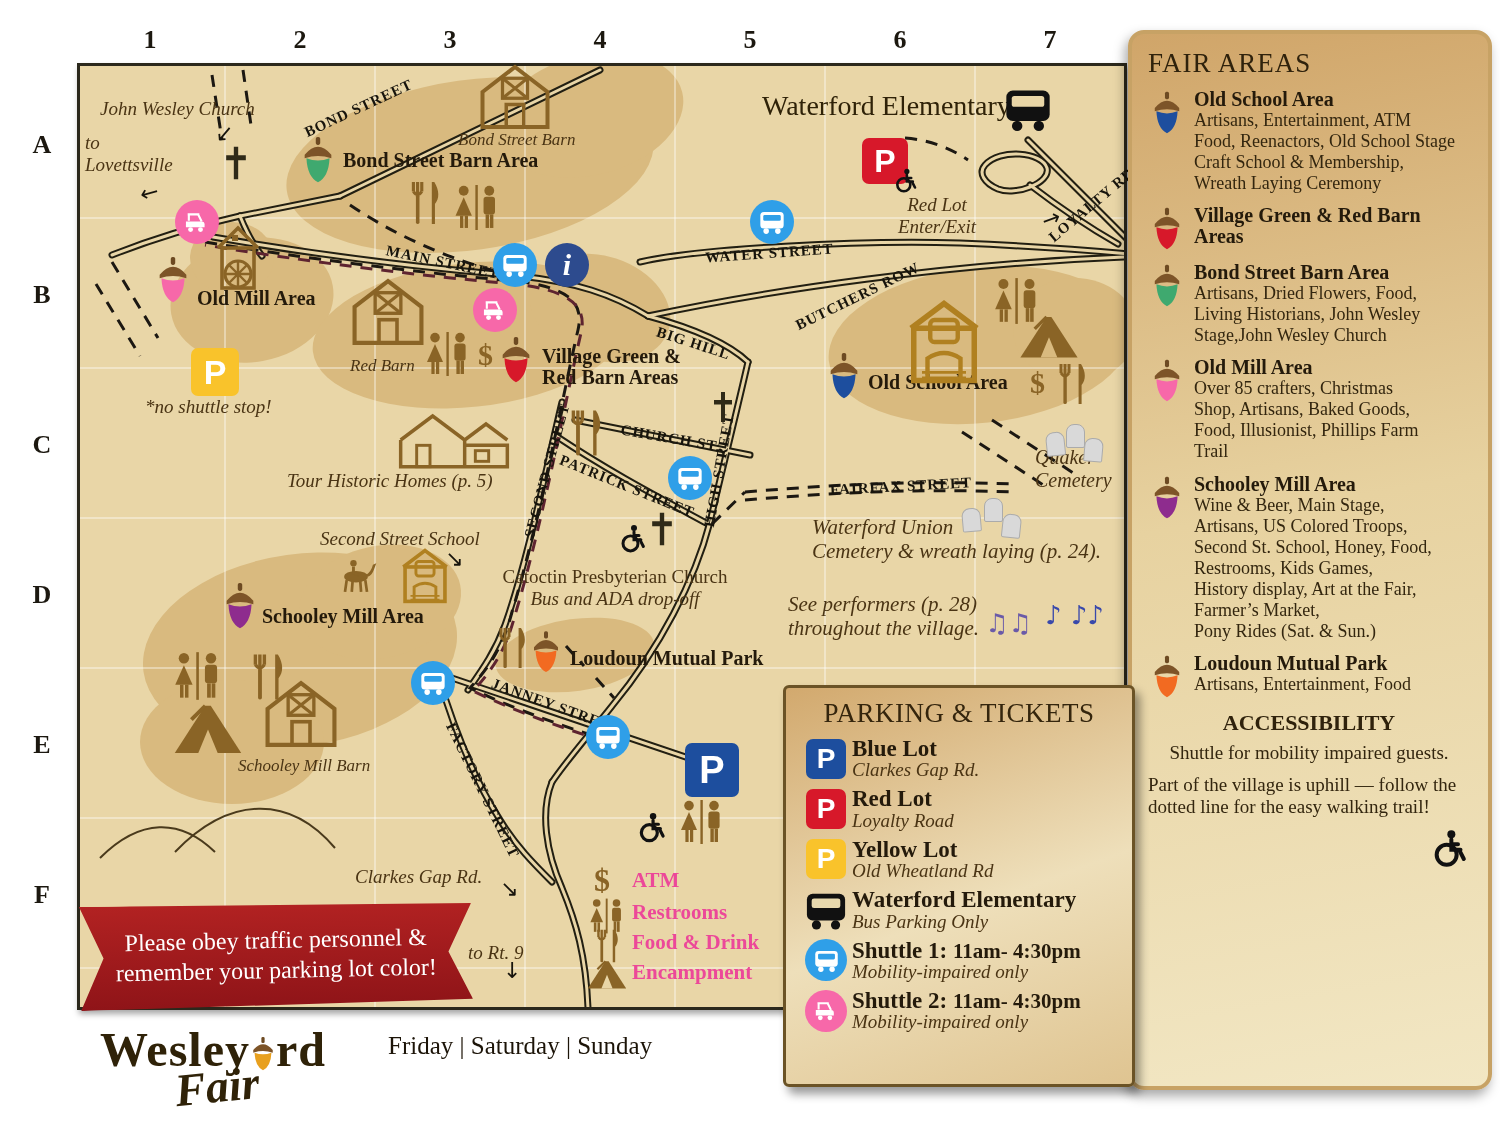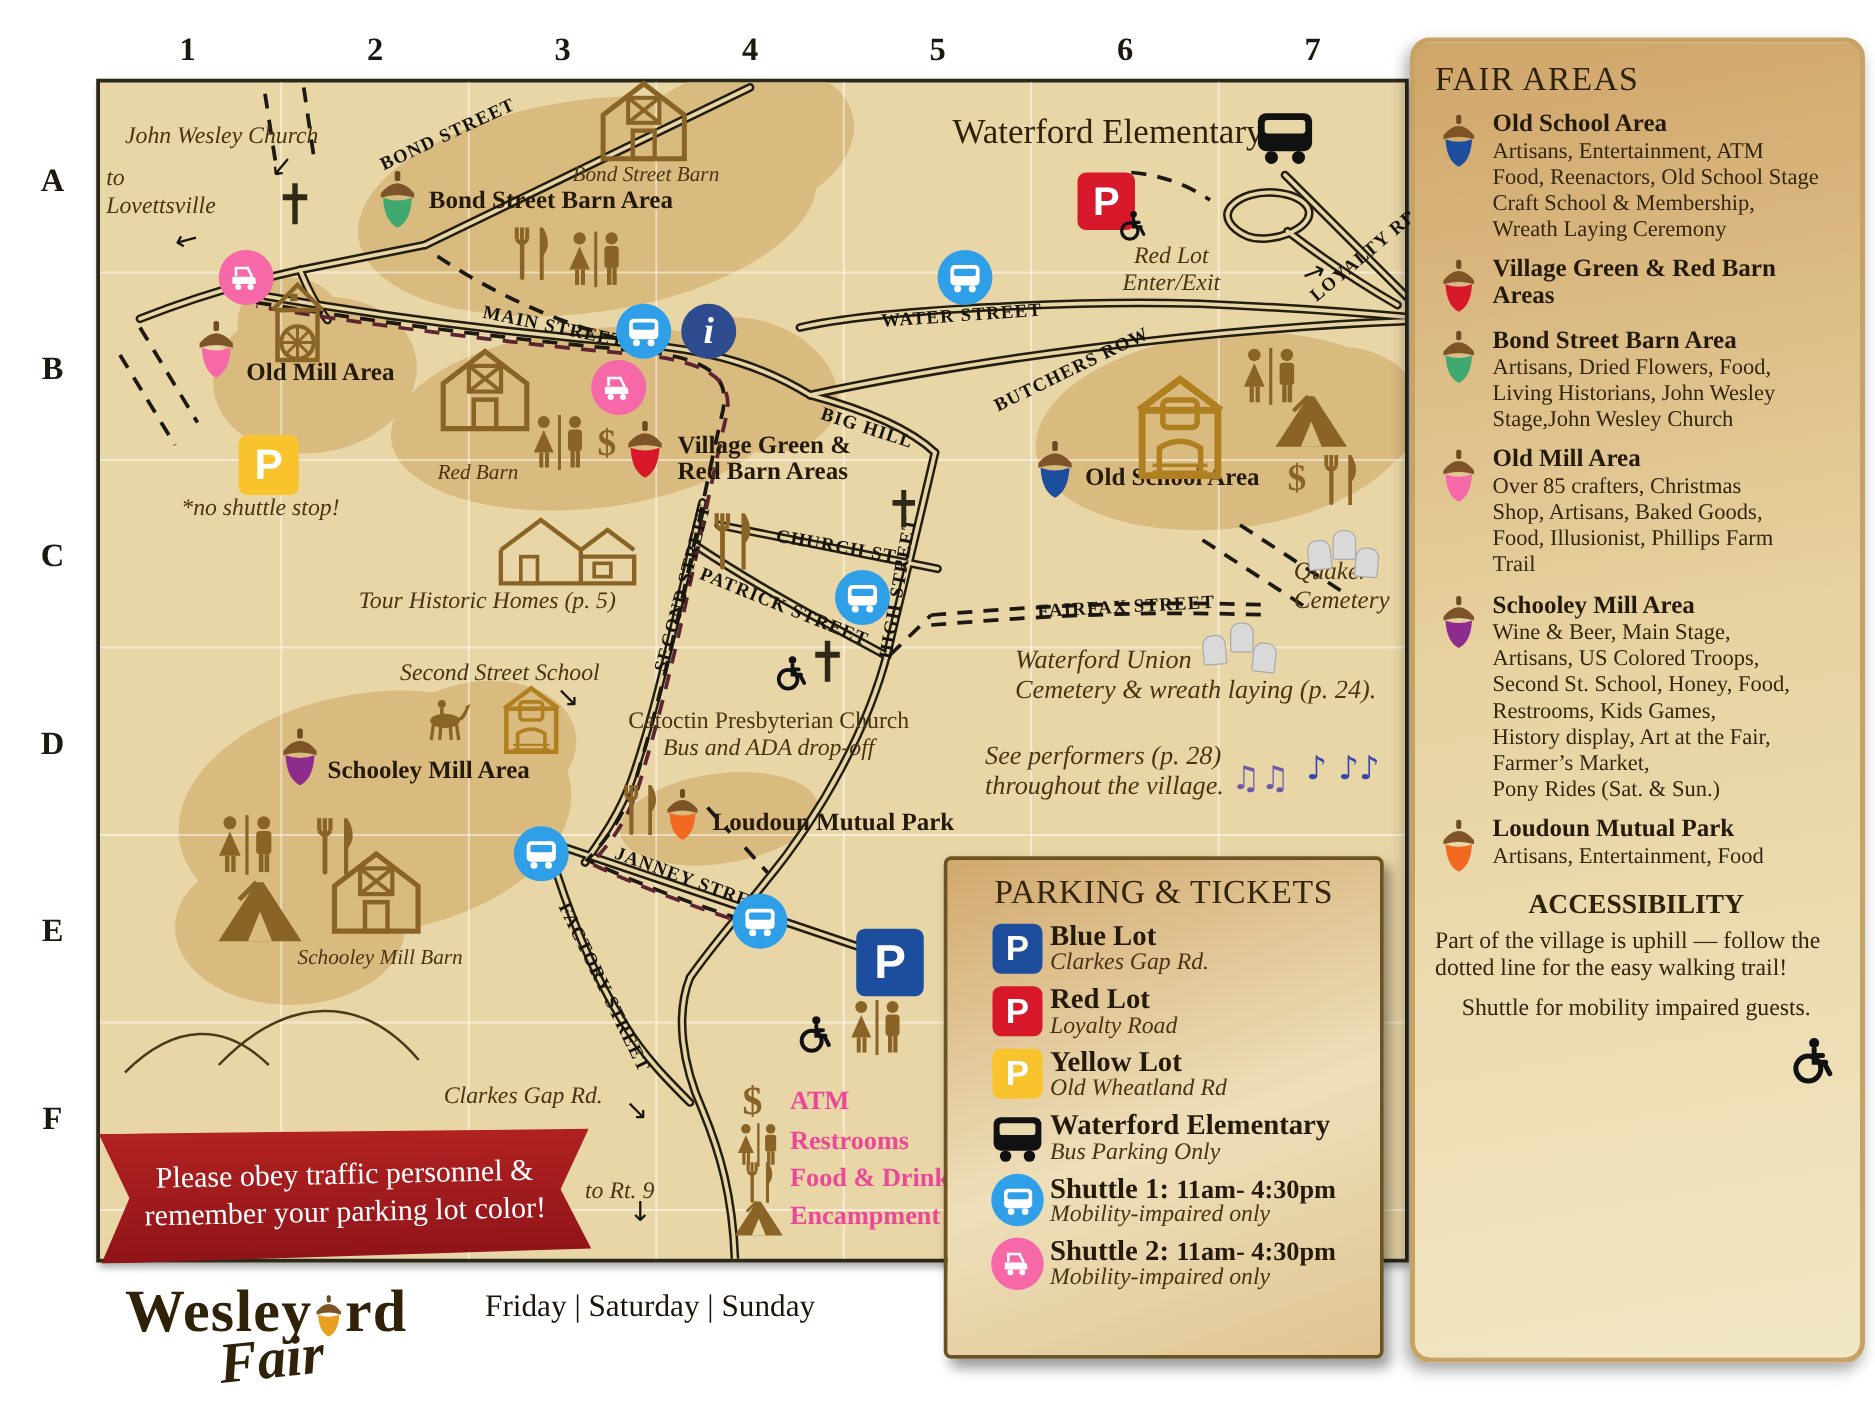--- a/index.html
+++ b/index.html
@@ -56,24 +56,24 @@
   .sb-title{text-align:left;font-size:27px;letter-spacing:1px;color:#2f220c;margin-bottom:10px;}
   .sb-item{display:flex;margin-bottom:11px;}
   .sb-acorn{flex:0 0 38px;width:34px;height:44px;margin-right:8px;margin-top:2px;}
   .sb-name{font-weight:bold;font-size:20px;color:#241a0b;line-height:1.05;}
   .sb-desc{font-size:18px;color:#33260f;line-height:1.17;}
   .sb-acc-title{text-align:center;font-weight:bold;font-size:22px;margin:10px 0 6px;color:#2f220c;}
   .sb-acc-p{font-size:19px;line-height:1.15;margin-bottom:10px;color:#33260f;}
   .sb-wc{float:right;width:40px;height:40px;margin:2px 0 0 6px;}
 
   
-  .parking{left:755px;top:685px;width:352px;height:402px;box-sizing:border-box;
+  .parking{left:783px;top:685px;width:352px;height:402px;box-sizing:border-box;
            border:3px solid #6b5326;border-radius:6px;
            background:linear-gradient(160deg,#d2a96e,#eedfba 55%,#dfc491);
-           box-shadow:5px 7px 10px rgba(0,0,0,.4);padding:10px 30px;z-index:5;}
+           box-shadow:5px 7px 10px rgba(0,0,0,.4);padding:10px 14px;z-index:5;}
   .pk-title{text-align:center;font-size:27px;letter-spacing:.5px;color:#34250d;margin-bottom:8px;}
   .pk-row{display:flex;align-items:center;margin-bottom:7px;}
   .pk-ic{flex:0 0 52px;display:grid;place-items:center;}
   .pk-name{font-weight:bold;font-size:23px;color:#241a0b;line-height:1.02;}
   .pk-time{font-size:21px;}
   .pk-sub{font-style:italic;font-size:19px;color:#4a3414;line-height:1.05;}
 
   
   .logo-line{left:100px;top:1022px;font-weight:bold;font-size:48px;color:#2f2208;letter-spacing:1px;}
   .logo-acorn{display:inline-block;width:26px;height:36px;vertical-align:-6px;color:#e8a01e;}
@@ -330,21 +330,21 @@
         <use href="#sym-acorn"></use>
       </svg>
     </span>
   <div class="abs area" style="left:570px;top:648px">Loudoun Mutual Park</div>
 
   <div class="abs lbl" style="left:100px;top:98px">John Wesley Church</div>
   <div class="abs lbl" style="left:85px;top:132px">to
 Lovettsville</div>
   <div class="abs lbl" style="left:145px;top:396px">*no shuttle stop!</div>
   <div class="abs lbl small" style="left:458px;top:130px">Bond Street Barn</div>
-  <div class="abs lbl small" style="left:350px;top:368px">Red Barn</div>
+  <div class="abs lbl small" style="left:350px;top:356px">Red Barn</div>
   <div class="abs lbl" style="left:287px;top:470px">Tour Historic Homes (p. 5)</div>
   <div class="abs lbl" style="left:320px;top:528px">Second Street School</div>
   <div class="abs lbl small" style="left:238px;top:756px">Schooley Mill Barn</div>
   <div class="abs lbl" style="left:355px;top:866px">Clarkes Gap Rd.</div>
   <div class="abs lbl" style="left:468px;top:942px">to Rt. 9</div>
   <div class="abs lbl" style="left:898px;top:194px;text-align:center">Red Lot
 Enter/Exit</div>
   <div class="abs" style="left:762px;top:90px;font-size:28px;color:#2f2208">Waterford Elementary</div>
   <div class="abs lbl" style="left:1035px;top:446px;font-size:20px">Quaker
 Cemetery</div>
@@ -729,22 +729,22 @@
             <use href="#sym-acorn"></use>
           </svg>
         </span>
       <div>
           <div class="sb-name">Loudoun Mutual Park</div>
            <div class="sb-desc pre">Artisans, Entertainment, Food</div>
         </div>
     </div>
 
     <div class="sb-acc-title">ACCESSIBILITY</div>
+    <div class="sb-acc-p" style="text-align:center">Shuttle for mobility impaired guests.</div>
     <div class="sb-acc-p">Part of the village is uphill — follow the dotted line for the easy walking trail!</div>
-    <div class="sb-acc-p" style="text-align:center">Shuttle for mobility impaired guests.</div>
     <div class="sb-acc-p">
       <span class="sb-wc">
           <svg class="ic">
             <use href="#sym-wc"></use>
           </svg>
         </span>
     </div>
   </aside>
 
   <div class="abs logo-line">

